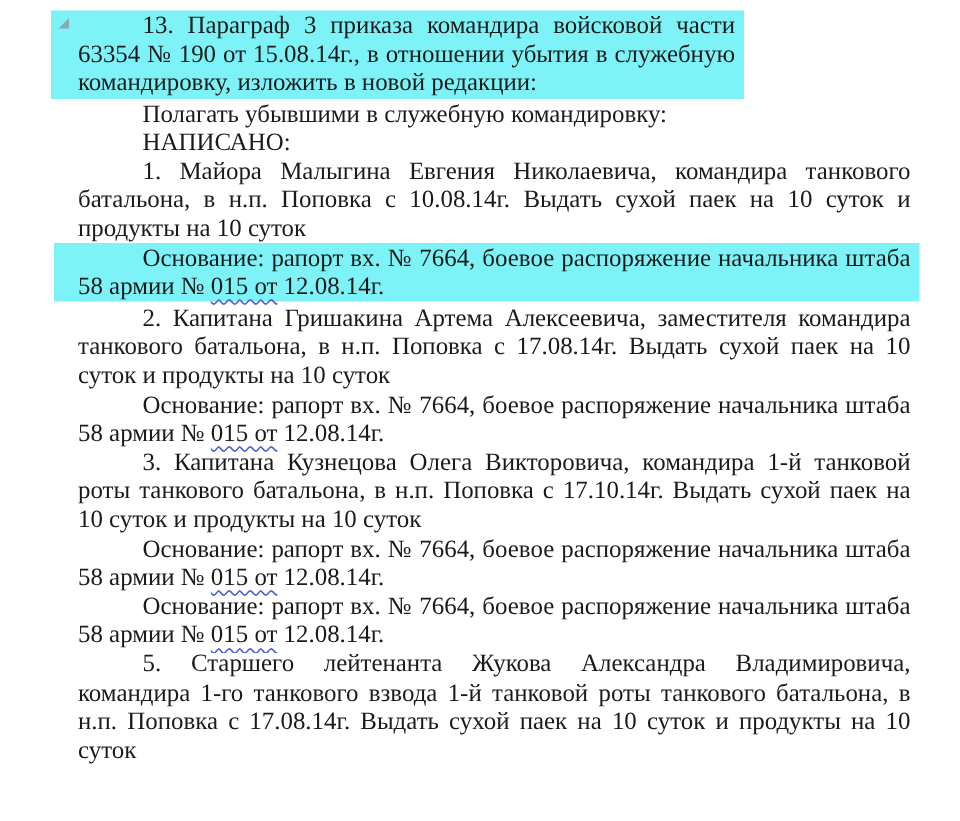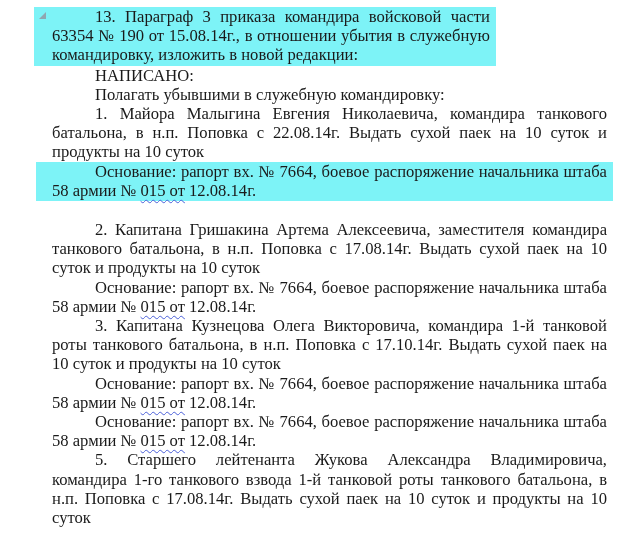--- a/index.html
+++ b/index.html
@@ -63,42 +63,42 @@
       height: 0;
       border-left: 7px solid transparent;
       border-bottom: 7px solid #8fa6b0;
       text-indent: 0;
     }
     .spell {
       text-decoration: underline wavy #4a5fd8;
       text-decoration-thickness: 1px;
       text-underline-offset: 3px;
     }
-    .gap-top { margin-top: 19px; }
+    .gap-top { margin-top: 1px; }
   </style>
 </head>
 <body>
 
 <div class="page">
 
   <p class="para highlight-1 no-justify-last">
     <span class="collapse-marker"></span>
     <span>13. Параграф 3 приказа командира войсковой части 63354 № 190 от 15.08.14г., в отношении убытия в служебную командировку, изложить в новой редакции:</span>
   </p>
 
   <p class="para plain no-justify-last">
+    <span>Полагать убывшими в служебную командировку:</span>
+  </p>
+
+  <p class="para plain no-justify-last">
     <span>НАПИСАНО:</span>
   </p>
 
   <p class="para plain no-justify-last">
-    <span>Полагать убывшими в служебную командировку:</span>
-  </p>
-
-  <p class="para plain no-justify-last">
-    <span>1. Майора Малыгина Евгения Николаевича, командира танкового батальона, в н.п. Поповка с 22.08.14г. Выдать сухой паек на 10 суток и продукты на 10 суток</span>
+    <span>1. Майора Малыгина Евгения Николаевича, командира танкового батальона, в н.п. Поповка с 10.08.14г. Выдать сухой паек на 10 суток и продукты на 10 суток</span>
   </p>
   <p class="para highlight-2 no-justify-last">
     <span>Основание: рапорт вх. № 7664, боевое распоряжение начальника штаба 58 армии № </span><span class="spell">015  от</span><span> 12.08.14г.</span>
   </p>
 
   <p class="para plain no-justify-last gap-top">
     <span>2. Капитана Гришакина Артема Алексеевича, заместителя командира танкового батальона, в н.п. Поповка с 17.08.14г. Выдать сухой паек на 10 суток и продукты на 10 суток</span>
   </p>
   <p class="para plain no-justify-last">
     <span>Основание: рапорт вх. № 7664, боевое распоряжение начальника штаба 58 армии № </span><span class="spell">015  от</span><span> 12.08.14г.</span>

